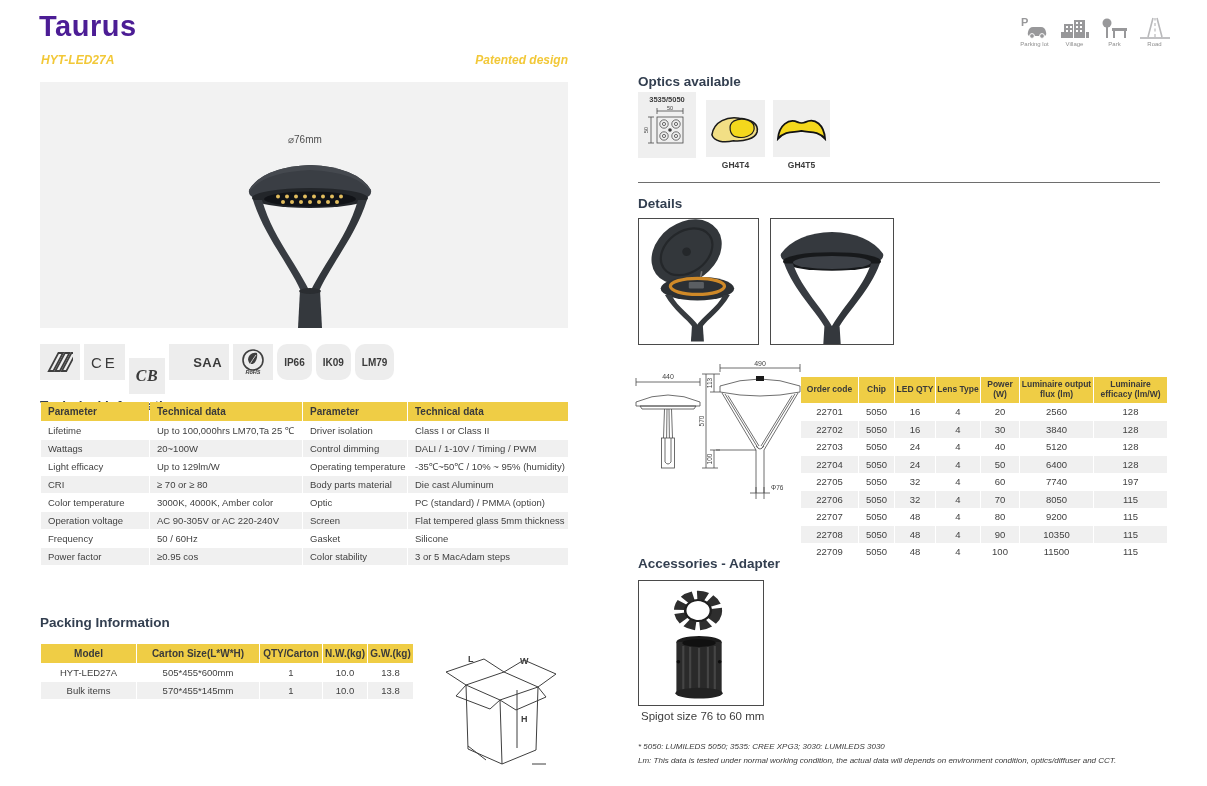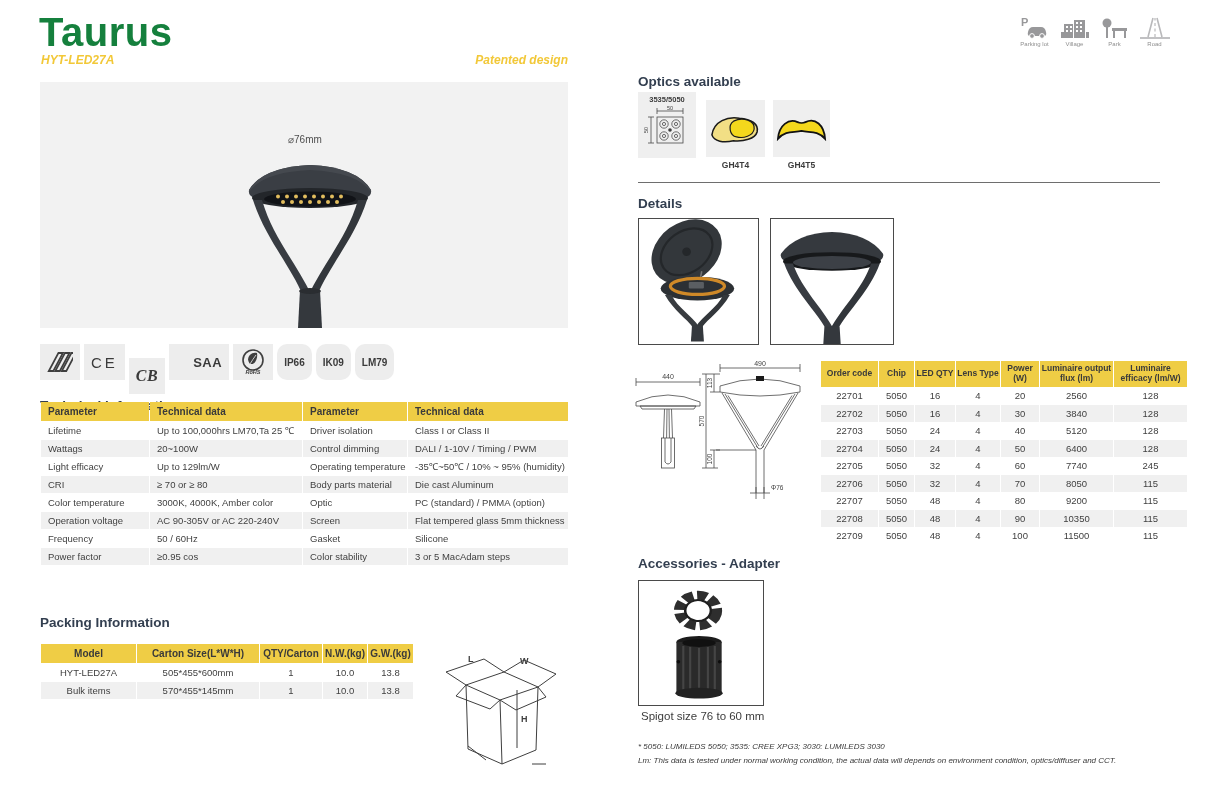--- a/index.html
+++ b/index.html
@@ -8,21 +8,21 @@
     --head:#333F50;
     --rowalt:#F0F0F0;
     --boxborder:#4a4a4a;
   }
   *{margin:0;padding:0;box-sizing:border-box;}
   html,body{background:#fff;}
   body{font-family:"Liberation Sans",sans-serif;color:var(--text);}
   .page{position:relative;width:1207px;height:786px;background:#fff;overflow:hidden;}
   .abs{position:absolute;}
 
-  .title{left:39px;top:10px;font-size:40px;font-weight:700;color:#15803d;letter-spacing:.5px;}
+  .title{left:39px;top:10px;font-size:29px;font-weight:700;color:#4c1d95;letter-spacing:.5px;}
   .model{left:41px;top:53px;font-size:12px;font-weight:700;font-style:italic;color:#F2C838;}
   .patented{left:40px;top:53px;width:528px;text-align:right;font-size:12px;font-weight:700;font-style:italic;color:#F2C838;}
 
   .product-box{left:40px;top:82px;width:528px;height:246px;background:#f2f2f2;}
   .dia-label{left:248px;top:52px;font-size:10px;color:#4f4f4f;}
 
   .certs{left:40px;top:344px;display:flex;gap:4px;align-items:stretch;}
   .cert{background:#ededed;height:36px;min-width:30px;display:flex;align-items:center;justify-content:center;padding:0 7px;color:#3b3b3b;}
   .cert.ce{font-size:15px;letter-spacing:3px;font-weight:500;text-align:right;}
   .cert.cb{font-family:"Liberation Serif",serif;font-style:italic;font-weight:700;font-size:16px;letter-spacing:.5px;margin-top:14px;}
@@ -412,21 +412,21 @@
     </g>
     <rect x="128" y="16" width="8" height="5" fill="#1a1a1a"></rect>
     <text x="40" y="19" font-size="7" text-anchor="middle" fill="#3f3f3f">440</text>
     <text x="132" y="5.5" font-size="7" text-anchor="middle" fill="#3f3f3f">490</text>
     <text x="83.5" y="23" font-size="6.5" text-anchor="middle" fill="#3f3f3f" transform="rotate(-90 83.5 23)">113</text>
     <text x="75.5" y="61" font-size="6.5" text-anchor="middle" fill="#3f3f3f" transform="rotate(-90 75.5 61)">570</text>
     <text x="83.5" y="99" font-size="6.5" text-anchor="middle" fill="#3f3f3f" transform="rotate(-90 83.5 99)">100</text>
     <text x="143" y="130" font-size="6.5" fill="#3f3f3f">Φ76</text>
   </svg>
 
-  <table class="abs tbl order" style="left:800px;top:360px;width:360px;margin-left:20px;">
+  <table class="abs tbl order" style="left:800px;top:376px;width:360px;">
     <colgroup>
         <col style="width:57px">
         <col style="width:35px">
         <col style="width:40px">
         <col style="width:44px">
         <col style="width:38px">
         <col style="width:73px">
         <col style="width:73px">
       </colgroup>
     <thead>
@@ -477,21 +477,21 @@
           <td>6400</td>
           <td>128</td>
         </tr>
         <tr>
           <td>22705</td>
           <td>5050</td>
           <td>32</td>
           <td>4</td>
           <td>60</td>
           <td>7740</td>
-          <td>245</td>
+          <td>197</td>
         </tr>
         <tr>
           <td>22706</td>
           <td>5050</td>
           <td>32</td>
           <td>4</td>
           <td>70</td>
           <td>8050</td>
           <td>115</td>
         </tr>

